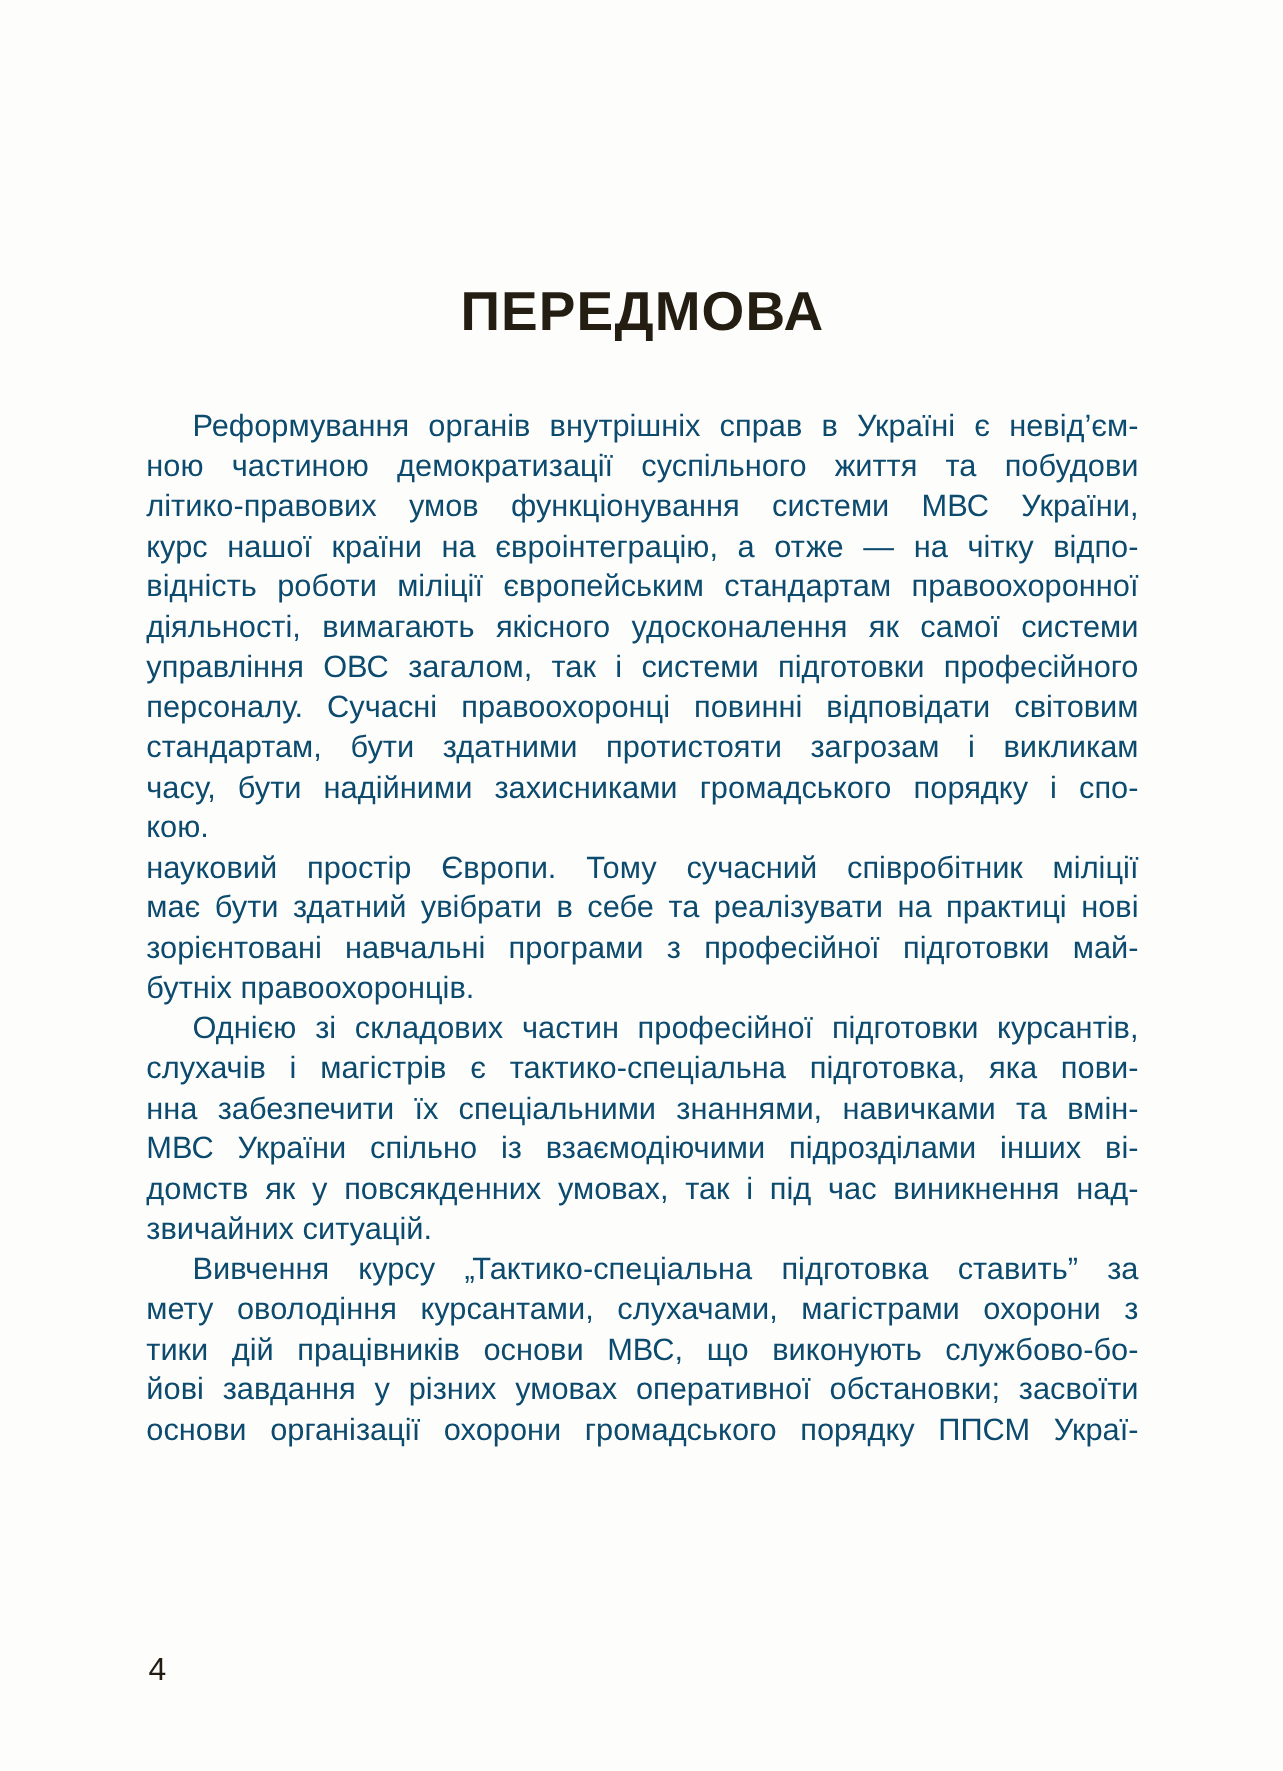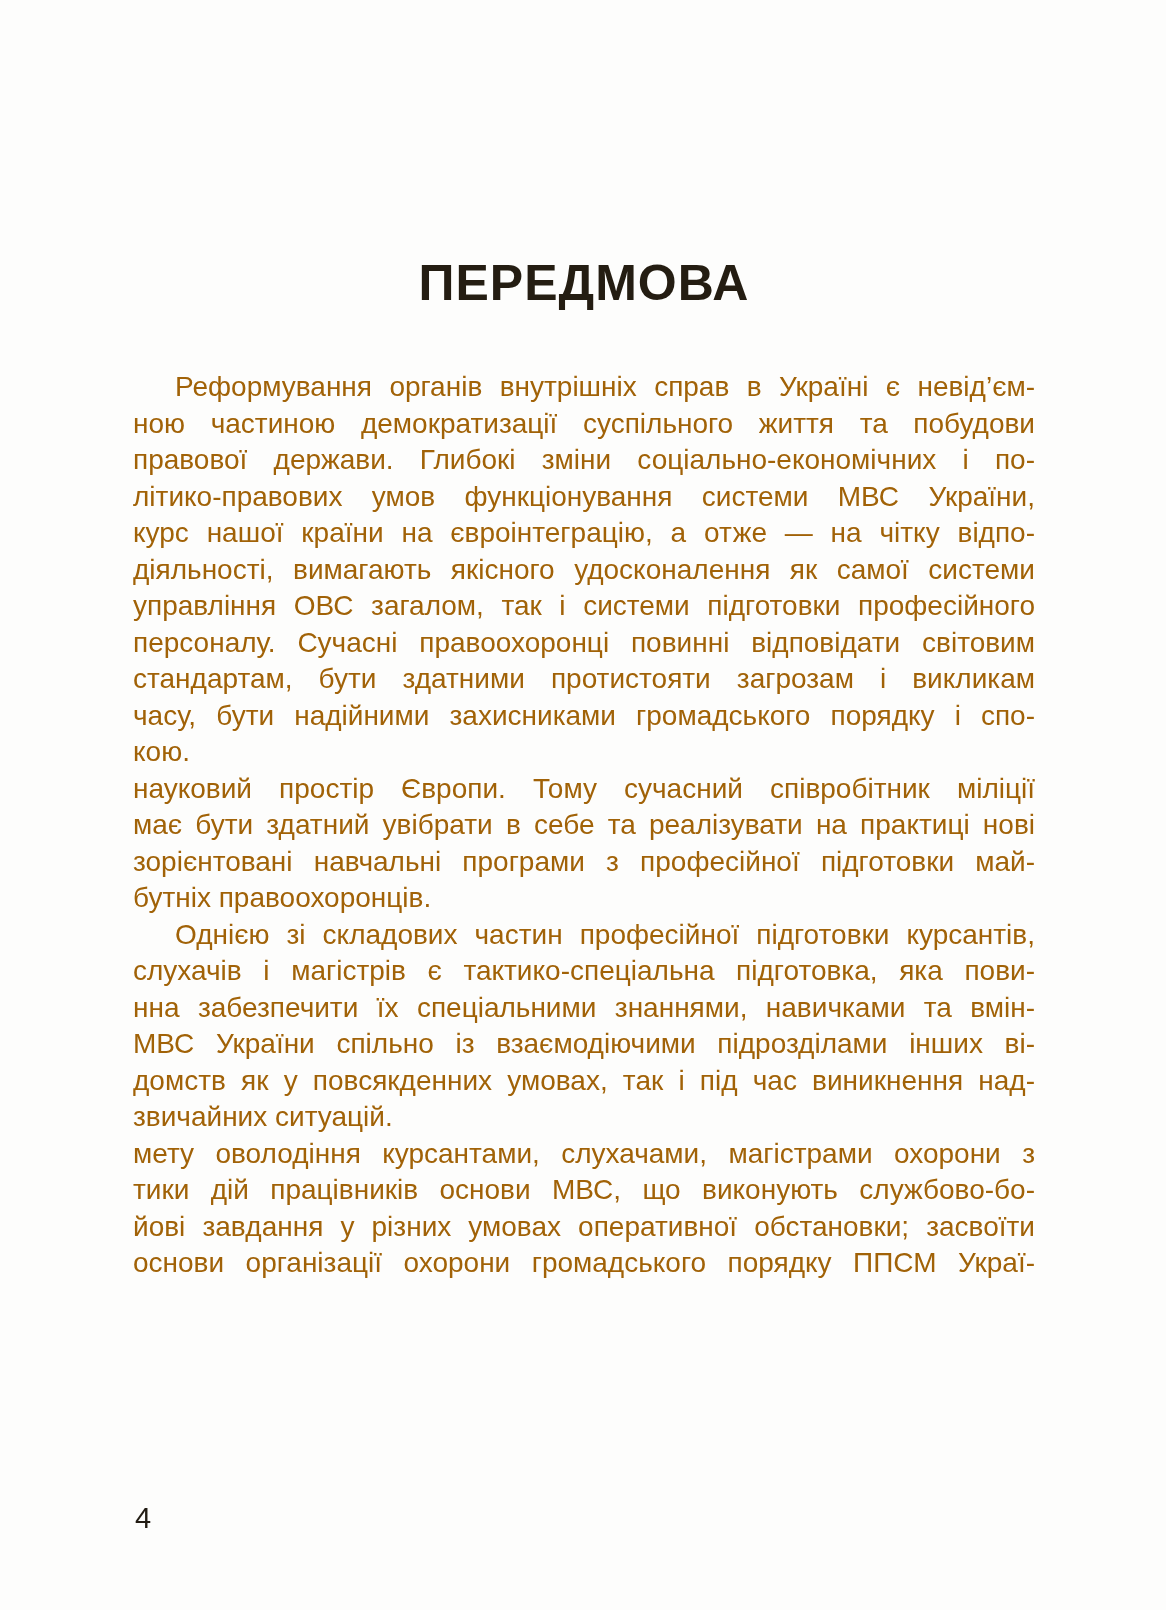--- a/index.html
+++ b/index.html
@@ -29,21 +29,21 @@
     letter-spacing: 1px;
     color: #241d12;
   }
   .text-block {
     position: absolute;
     top: 369px;
     left: 133px;
     width: 902px;
     font-size: 28px;
     line-height: 36.5px;
-    color: #a16207;
+    color: #0c4a6e;
   }
   .pline {
     text-align: justify;
     text-align-last: justify;
     white-space: normal;
   }
   .pline.last {
     text-align-last: left;
   }
   .pline.indent {
@@ -60,39 +60,40 @@
 </style>
 </head>
 <body>
 
 <div class="page">
   <h1 class="title">ПЕРЕДМОВА</h1>
 
   <div class="text-block">
       <div class="pline indent">Реформування органів внутрішніх справ в Україні є невід’єм-</div>
       <div class="pline">ною частиною демократизації суспільного життя та побудови</div>
-      <div class="pline">правової держави. Глибокі зміни соціально-економічних і по-</div>
       <div class="pline">літико-правових умов функціонування системи МВС України,</div>
       <div class="pline">курс нашої країни на євроінтеграцію, а отже — на чітку відпо-</div>
+      <div class="pline">відність роботи міліції європейським стандартам правоохоронної</div>
       <div class="pline">діяльності, вимагають якісного удосконалення як самої системи</div>
       <div class="pline">управління ОВС загалом, так і системи підготовки професійного</div>
       <div class="pline">персоналу. Сучасні правоохоронці повинні відповідати світовим</div>
       <div class="pline">стандартам, бути здатними протистояти загрозам і викликам</div>
       <div class="pline">часу, бути надійними захисниками громадського порядку і спо-</div>
       <div class="pline last">кою.</div>
       <div class="pline">науковий простір Європи. Тому сучасний співробітник міліції</div>
       <div class="pline">має бути здатний увібрати в себе та реалізувати на практиці нові</div>
       <div class="pline">зорієнтовані навчальні програми з професійної підготовки май-</div>
       <div class="pline last">бутніх правоохоронців.</div>
       <div class="pline indent">Однією зі складових частин професійної підготовки курсантів,</div>
       <div class="pline">слухачів і магістрів є тактико-спеціальна підготовка, яка пови-</div>
       <div class="pline">нна забезпечити їх спеціальними знаннями, навичками та вмін-</div>
       <div class="pline">МВС України спільно із взаємодіючими підрозділами інших ві-</div>
       <div class="pline">домств як у повсякденних умовах, так і під час виникнення над-</div>
       <div class="pline last">звичайних ситуацій.</div>
+      <div class="pline indent">Вивчення курсу „Тактико-спеціальна підготовка ставить” за</div>
       <div class="pline">мету оволодіння курсантами, слухачами, магістрами охорони з</div>
       <div class="pline">тики дій працівників основи МВС, що виконують службово-бо-</div>
       <div class="pline">йові завдання у різних умовах оперативної обстановки; засвоїти</div>
       <div class="pline">основи організації охорони громадського порядку ППСМ Украї-</div>
     </div>
 
   <div class="page-number">4</div>
 </div>
 
 </body></html>

